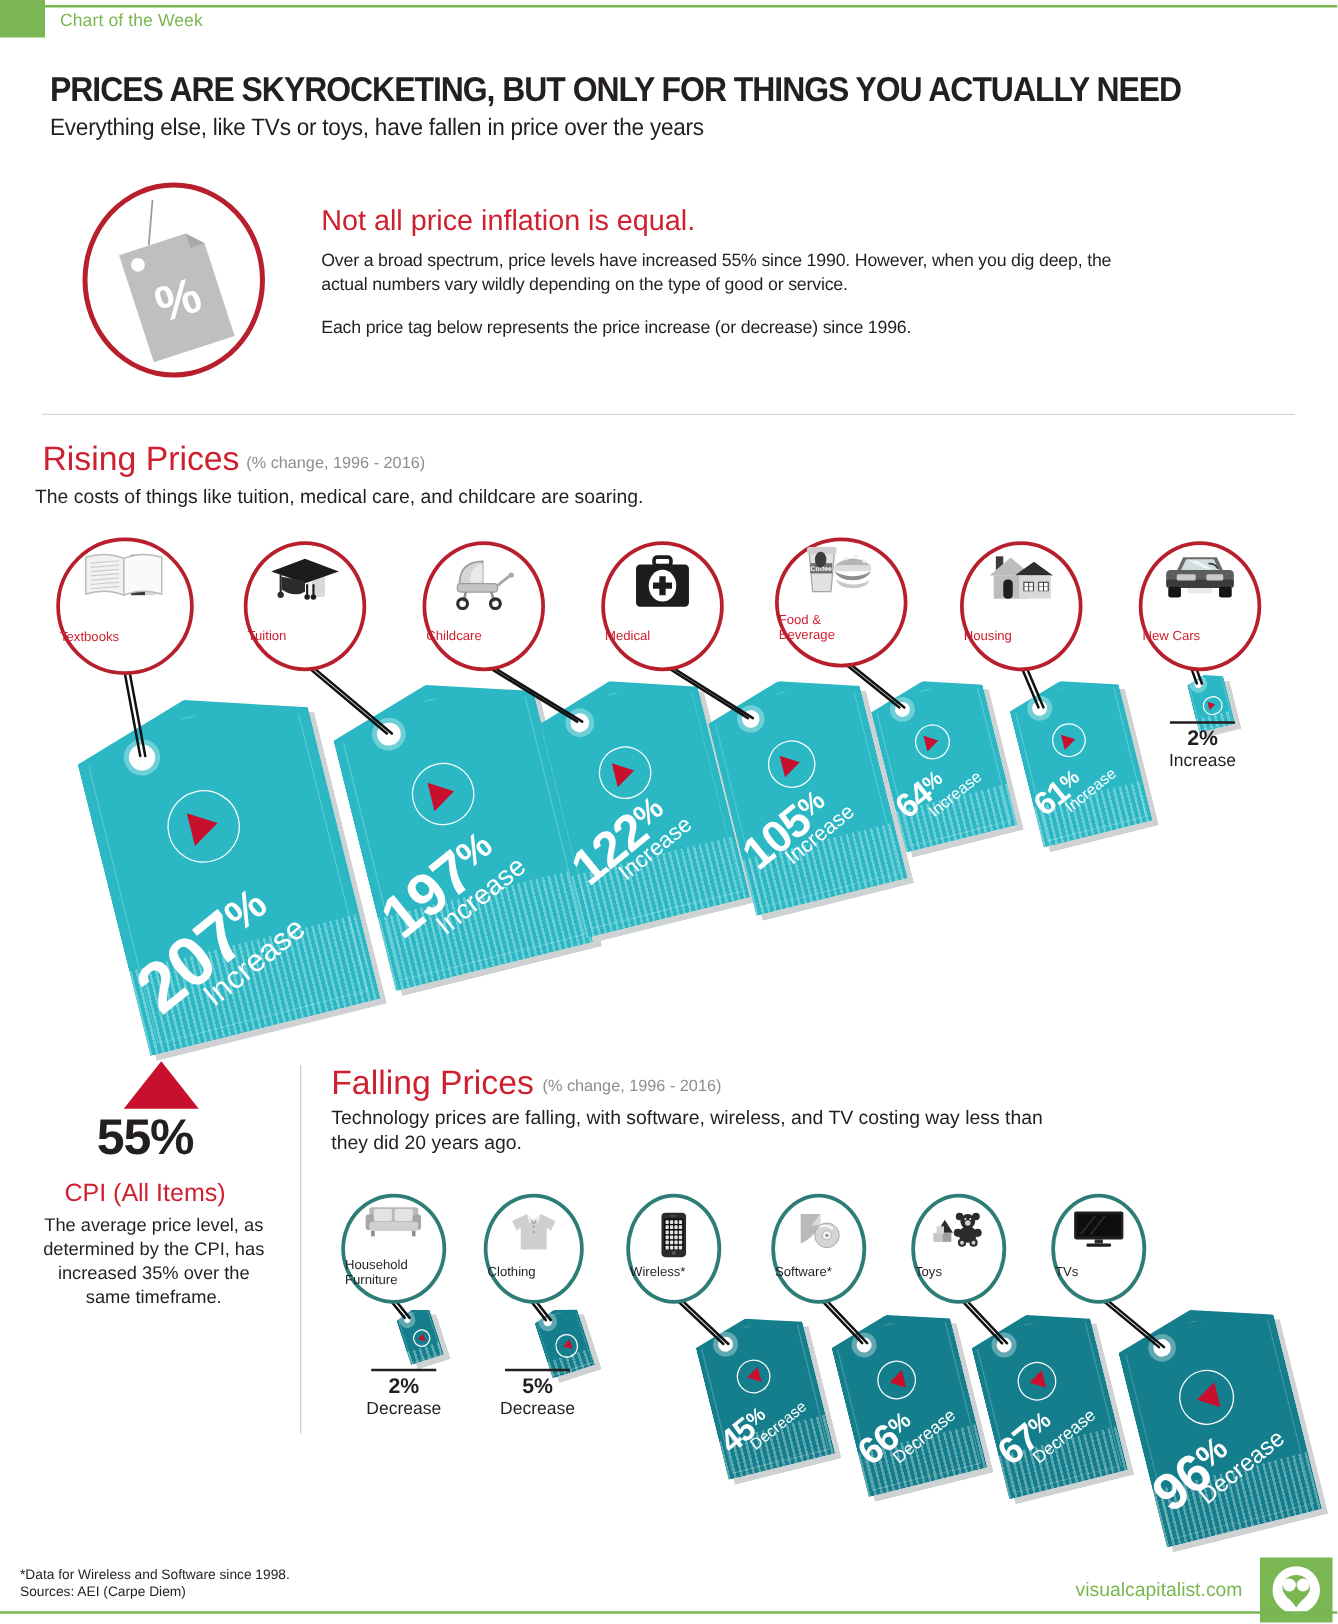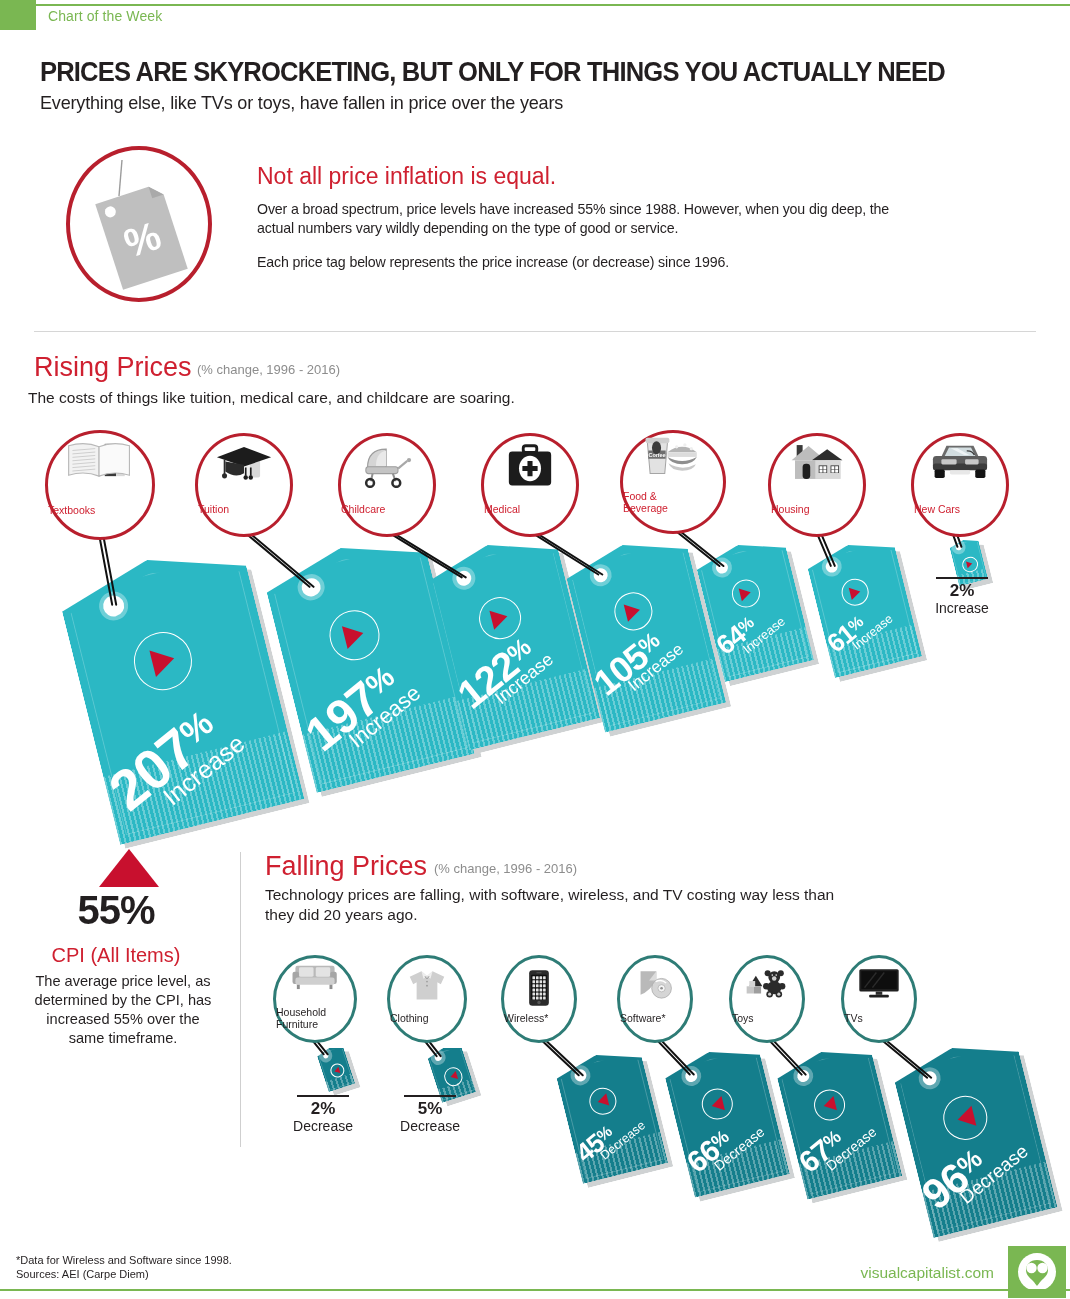--- a/index.html
+++ b/index.html
@@ -135,21 +135,21 @@
     <line x1="52" y1="10" x2="49" y2="46" stroke="#9b9b9b" stroke-width="1.4"></line>
     <g transform="rotate(-18 69 82)">
       <path d="M36 42 L92 42 L104 54 L104 132 L36 132 Z" fill="#bfbfbf"></path>
       <path d="M92 42 L104 54 L92 54 Z" fill="#a9a9a9"></path>
       <circle cx="48" cy="54" r="5.5" fill="#ffffff"></circle>
       <text x="70" y="104" font-family="Liberation Sans, sans-serif" font-size="40" font-weight="bold" fill="#ffffff" text-anchor="middle">%</text>
     </g>
   </svg>
 </div>
 <div id="intro-title">Not all price inflation is equal.</div>
-<div id="intro-p1">Over a broad spectrum, price levels have increased 55% since 1988.  However, when you dig deep, the actual numbers vary wildly depending on the type of good or service.</div>
+<div id="intro-p1">Over a broad spectrum, price levels have increased 55% since 1990.  However, when you dig deep, the actual numbers vary wildly depending on the type of good or service.</div>
 <div id="intro-p2">Each price tag below represents the price increase (or decrease) since 1996.</div>
 <div id="intro-divider"></div>
 
 <div class="sec-title" id="rising-title">Rising Prices</div>
 <div class="sec-sub" id="rising-sub">(% change, 1996 - 2016)</div>
 <div class="sec-desc" id="rising-desc">The costs of things like tuition, medical care, and childcare are soaring.</div>
 
 <div id="rising-layer">
     <div class="icon-circle up" style="left: 45px; top: 430px; width: 110px; height: 110px;">
       <div class="icon-art" style="margin-top: 3.9px; transform: scale(0.95);">
@@ -421,21 +421,21 @@
     <div class="mini-caption" style="left: 914px; top: 577px; width: 96px;">
       <div class="rule"></div>
       <div class="mv">2%</div>
       <div class="mw">Increase</div>
     </div>
   </div>
 
 <div id="cpi-arrow"></div>
 <div id="cpi-value">55%</div>
 <div id="cpi-title">CPI (All Items)</div>
-<div id="cpi-desc">The average price level, as determined by the CPI, has increased 55% over the same timeframe.</div>
+<div id="cpi-desc">The average price level, as determined by the CPI, has increased 35% over the same timeframe.</div>
 <div id="cpi-divider"></div>
 
 <div class="sec-title" id="falling-title">Falling Prices</div>
 <div class="sec-sub" id="falling-sub">(% change, 1996 - 2016)</div>
 <div class="sec-desc" id="falling-desc">Technology prices are falling, with software, wireless, and TV costing way less than they did 20 years ago.</div>
 
 <div id="falling-layer">
     <div class="icon-circle down" style="left: 273px; top: 955px; width: 84px; height: 88px;">
       <div class="icon-art" style="margin-top: -2.08px; transform: scale(0.725455);">
         <svg width="66" height="40" viewBox="0 0 66 40">

